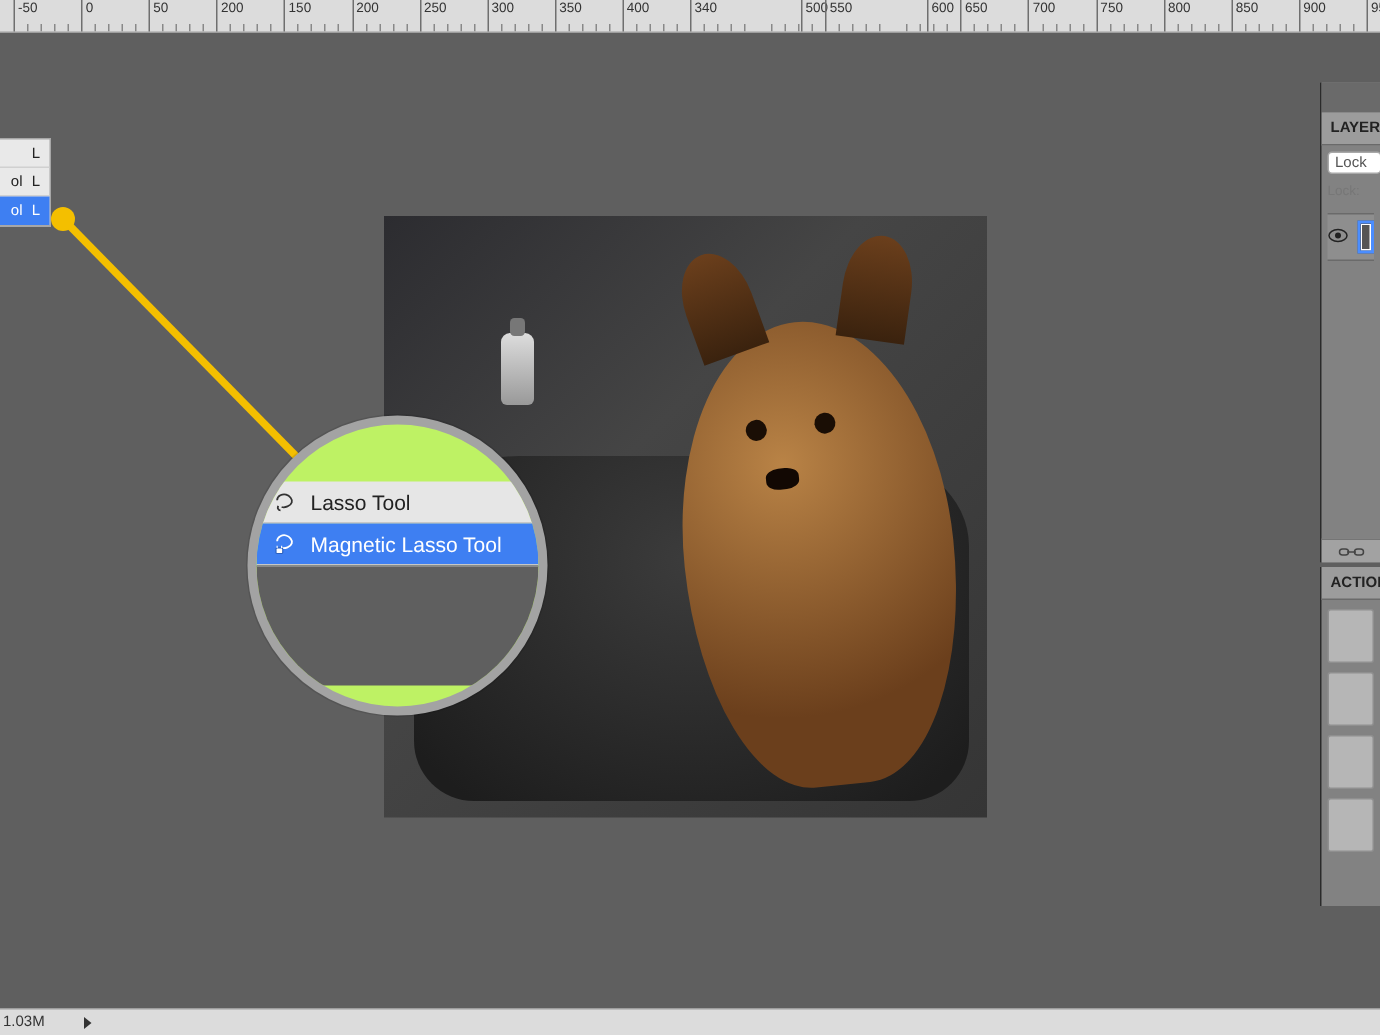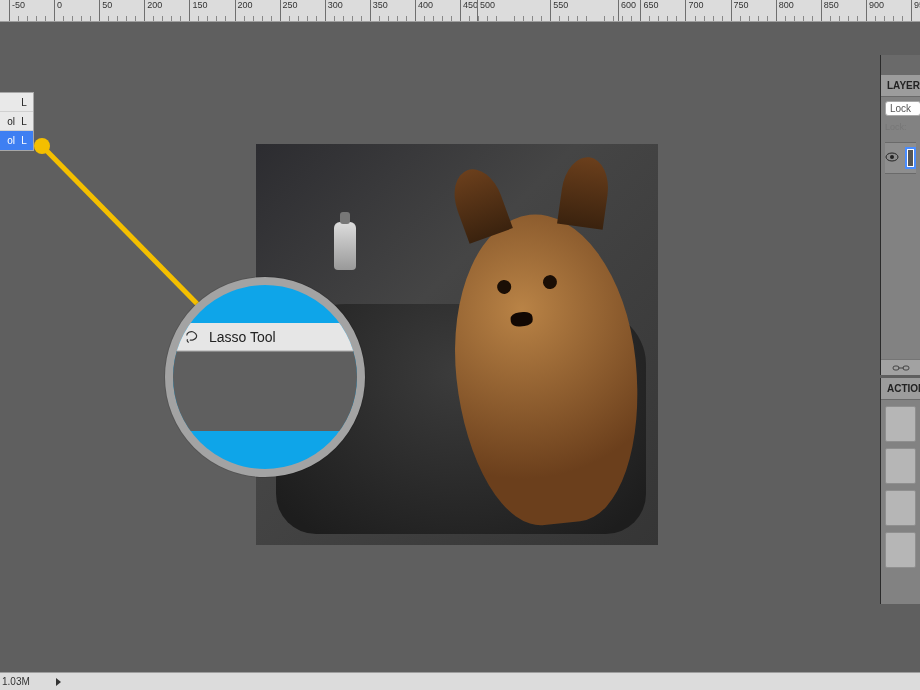--- a/index.html
+++ b/index.html
@@ -113,23 +113,23 @@
       position:absolute;
       pointer-events:none;
     }
     .callout-line svg { position:absolute; top:0; left:0; }
 
     
     .magnifier {
       position: absolute;
       left: 165px; top: 255px;
       width: 200px; height: 200px;
-      border: 8px solid #a3a3a3;
+      border: 6px solid #a3a3a3;
       border-radius: 50%;
-      background: #0ea5e9;
+      background: #bef264;
       overflow: hidden;
       box-shadow: 0 0 0 1px rgba(0,0,0,0.1);
     }
     .magnifier .tool-row {
       display:flex; align-items:center;
       height: 28px;
       padding: 0 10px;
       font-size: 14px;
       color:#222;
       border-bottom:1px solid #c7c7c7;
@@ -261,26 +261,26 @@
     <div class="tick-major" style="left: 369.804px;">350</div>
     <div class="tick-minor" style="left: 378.824px;"></div>
     <div class="tick-minor" style="left: 387.843px;"></div>
     <div class="tick-minor" style="left: 396.863px;"></div>
     <div class="tick-minor" style="left: 405.882px;"></div>
     <div class="tick-major" style="left: 414.902px;">400</div>
     <div class="tick-minor" style="left: 423.922px;"></div>
     <div class="tick-minor" style="left: 432.941px;"></div>
     <div class="tick-minor" style="left: 441.961px;"></div>
     <div class="tick-minor" style="left: 450.98px;"></div>
-    <div class="tick-major" style="left: 460px;">450</div>
+    <div class="tick-major" style="left: 460px;">340</div>
     <div class="tick-minor" style="left: 469.02px;"></div>
     <div class="tick-minor" style="left: 478.039px;"></div>
     <div class="tick-minor" style="left: 487.059px;"></div>
     <div class="tick-minor" style="left: 496.078px;"></div>
-    <div class="tick-major" style="left: 477px;">500</div>
+    <div class="tick-major" style="left: 534px;">500</div>
     <div class="tick-minor" style="left: 514.118px;"></div>
     <div class="tick-minor" style="left: 523.137px;"></div>
     <div class="tick-minor" style="left: 532.157px;"></div>
     <div class="tick-minor" style="left: 541.176px;"></div>
     <div class="tick-major" style="left: 550.196px;">550</div>
     <div class="tick-minor" style="left: 559.216px;"></div>
     <div class="tick-minor" style="left: 568.235px;"></div>
     <div class="tick-minor" style="left: 577.255px;"></div>
     <div class="tick-minor" style="left: 586.275px;"></div>
     <div class="tick-major" style="left: 618px;">600</div>
@@ -364,20 +364,31 @@
       <span class="tool-icon">
         <svg viewBox="0 0 24 24">
             <path d="M5 10c0-4 5-6 8-5s6 4 5 7-6 5-9 4" fill="none" stroke="#333" stroke-width="1.6"></path>
             <path d="M6 15c-1 2 0 4 2 4" fill="none" stroke="#333" stroke-width="1.6"></path>
           </svg>
       </span>
       <span>Lasso Tool</span>
     </div>
 
 
+    <div class="tool-row selected">
+      <span class="tool-icon">
+        <svg viewBox="0 0 24 24">
+            <path d="M5 9c0-4 5-6 8-5s6 4 5 7-6 5-9 4" fill="none" stroke="#fff" stroke-width="1.6"></path>
+            <rect x="4" y="15" width="6" height="5" rx="1" fill="#fff" stroke="#2a5fbe"></rect>
+            <line x1="5" y1="15" x2="5" y2="13" stroke="#fff"></line>
+            <line x1="9" y1="15" x2="9" y2="13" stroke="#fff"></line>
+          </svg>
+      </span>
+      <span>Magnetic Lasso Tool</span>
+    </div>
 
     <div class="spacer-bottom"></div>
   </div>
 
 </div>
 
 <div class="panel layers">
   <div class="panel-topbar"></div>
   <div class="panel-tabbar">
     <span>LAYERS</span>

